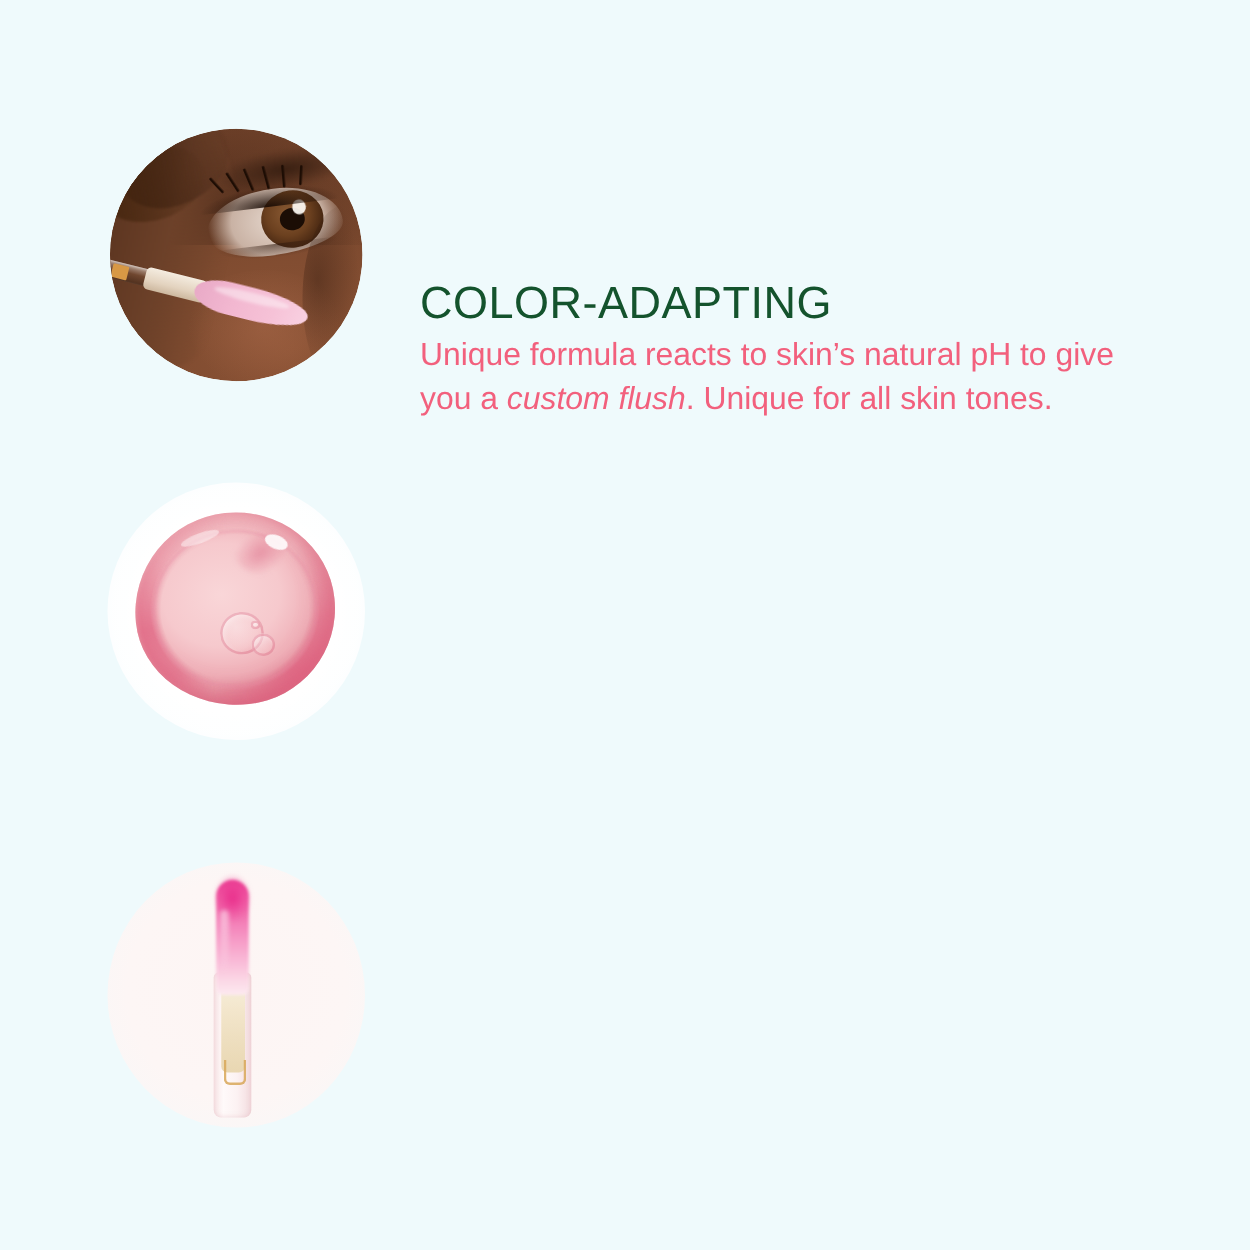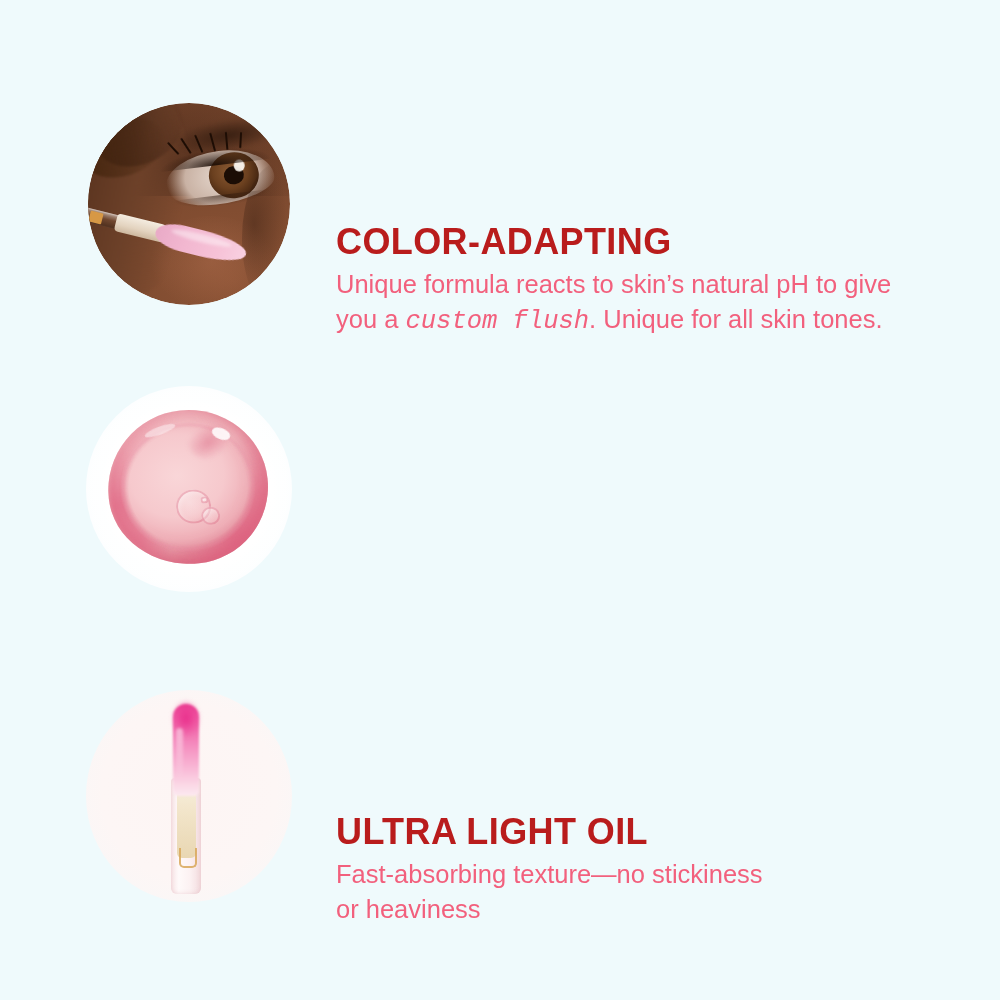--- a/index.html
+++ b/index.html
@@ -380,37 +380,36 @@
   .copy {
     position: absolute;
     left: 336px;
     width: 600px;
   }
   #copy-0 { top: 120px; }
   #copy-1 { top: 425px; }
 
   .heading {
     margin: 0 0 6px 0;
-    color: #b91c1c;
-    font-weight: 700;
+    color: #14532d;
+    font-weight: 400;
     font-size: 36px;
     letter-spacing: .4px;
     line-height: 1.06;
     white-space: nowrap;
   }
   .body-copy {
     margin: 0;
     color: #f2607d;
     font-size: 25.5px;
     line-height: 1.36;
     font-weight: 400;
   }
   .body-copy em {
     font-style: italic;
-    font-family: Liberation Mono, monospace;
   }
 </style>
 </head>
 <body>
 
 <div class="poster">
 
   <section class="benefit-row" id="row-0">
 
     <figure class="media" style="margin:0;">
@@ -467,24 +466,20 @@
           <div class="oil-dark-streak"></div>
           <div class="oil-bubble ob1"></div>
           <div class="oil-bubble ob2"></div>
           <div class="oil-bubble ob3"></div>
           <div class="oil-spec os1"></div>
           <div class="oil-spec os2"></div>
         </div>
       </div>
     </figure>
 
-    <div class="copy" id="copy-1">
-      <h2 class="heading">ULTRA LIGHT OIL</h2>
-      <p class="body-copy"><span>Fast-absorbing texture—no stickiness</span><br><span>or heaviness</span></p>
-    </div>
   </section>
 
   <section class="benefit-row" id="row-2">
 
     <figure class="media media-soft" style="margin:0;height:212px;">
       <div class="wand-stage">
         <div class="wand-disc"></div>
         <div class="wand3">
           <div class="wand3-tube"></div>
           <div class="wand3-doefoot"></div>

